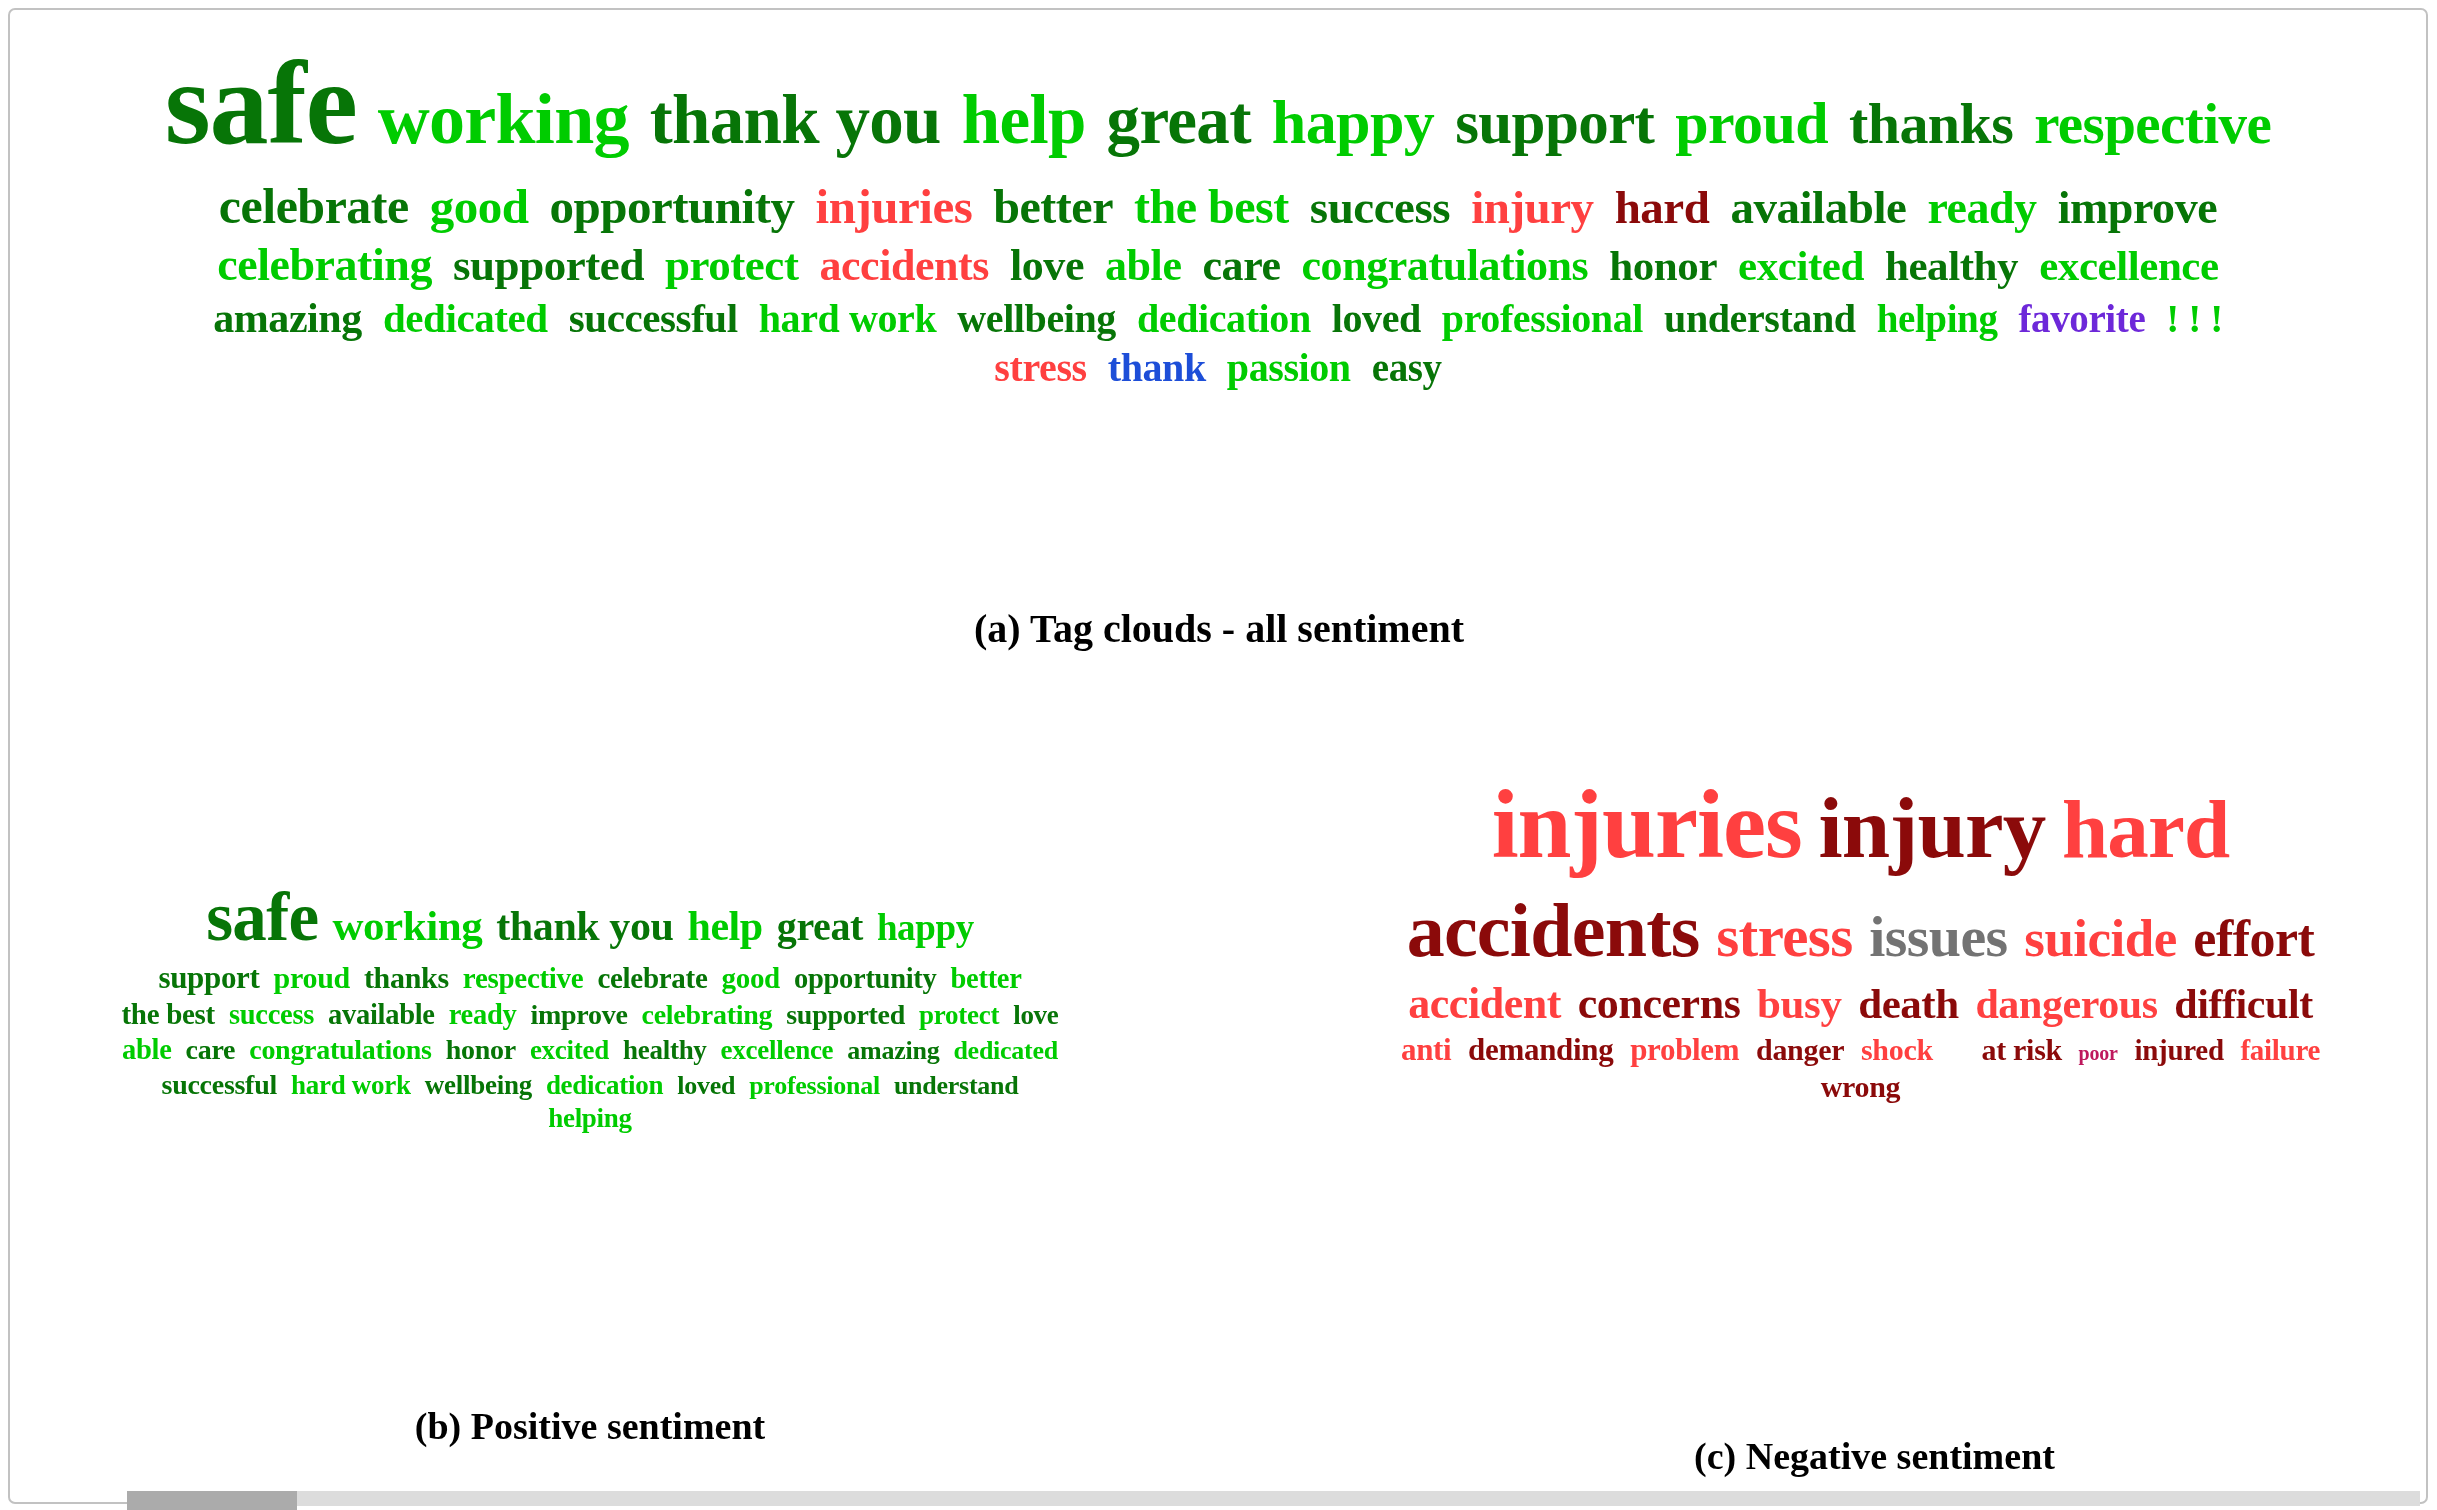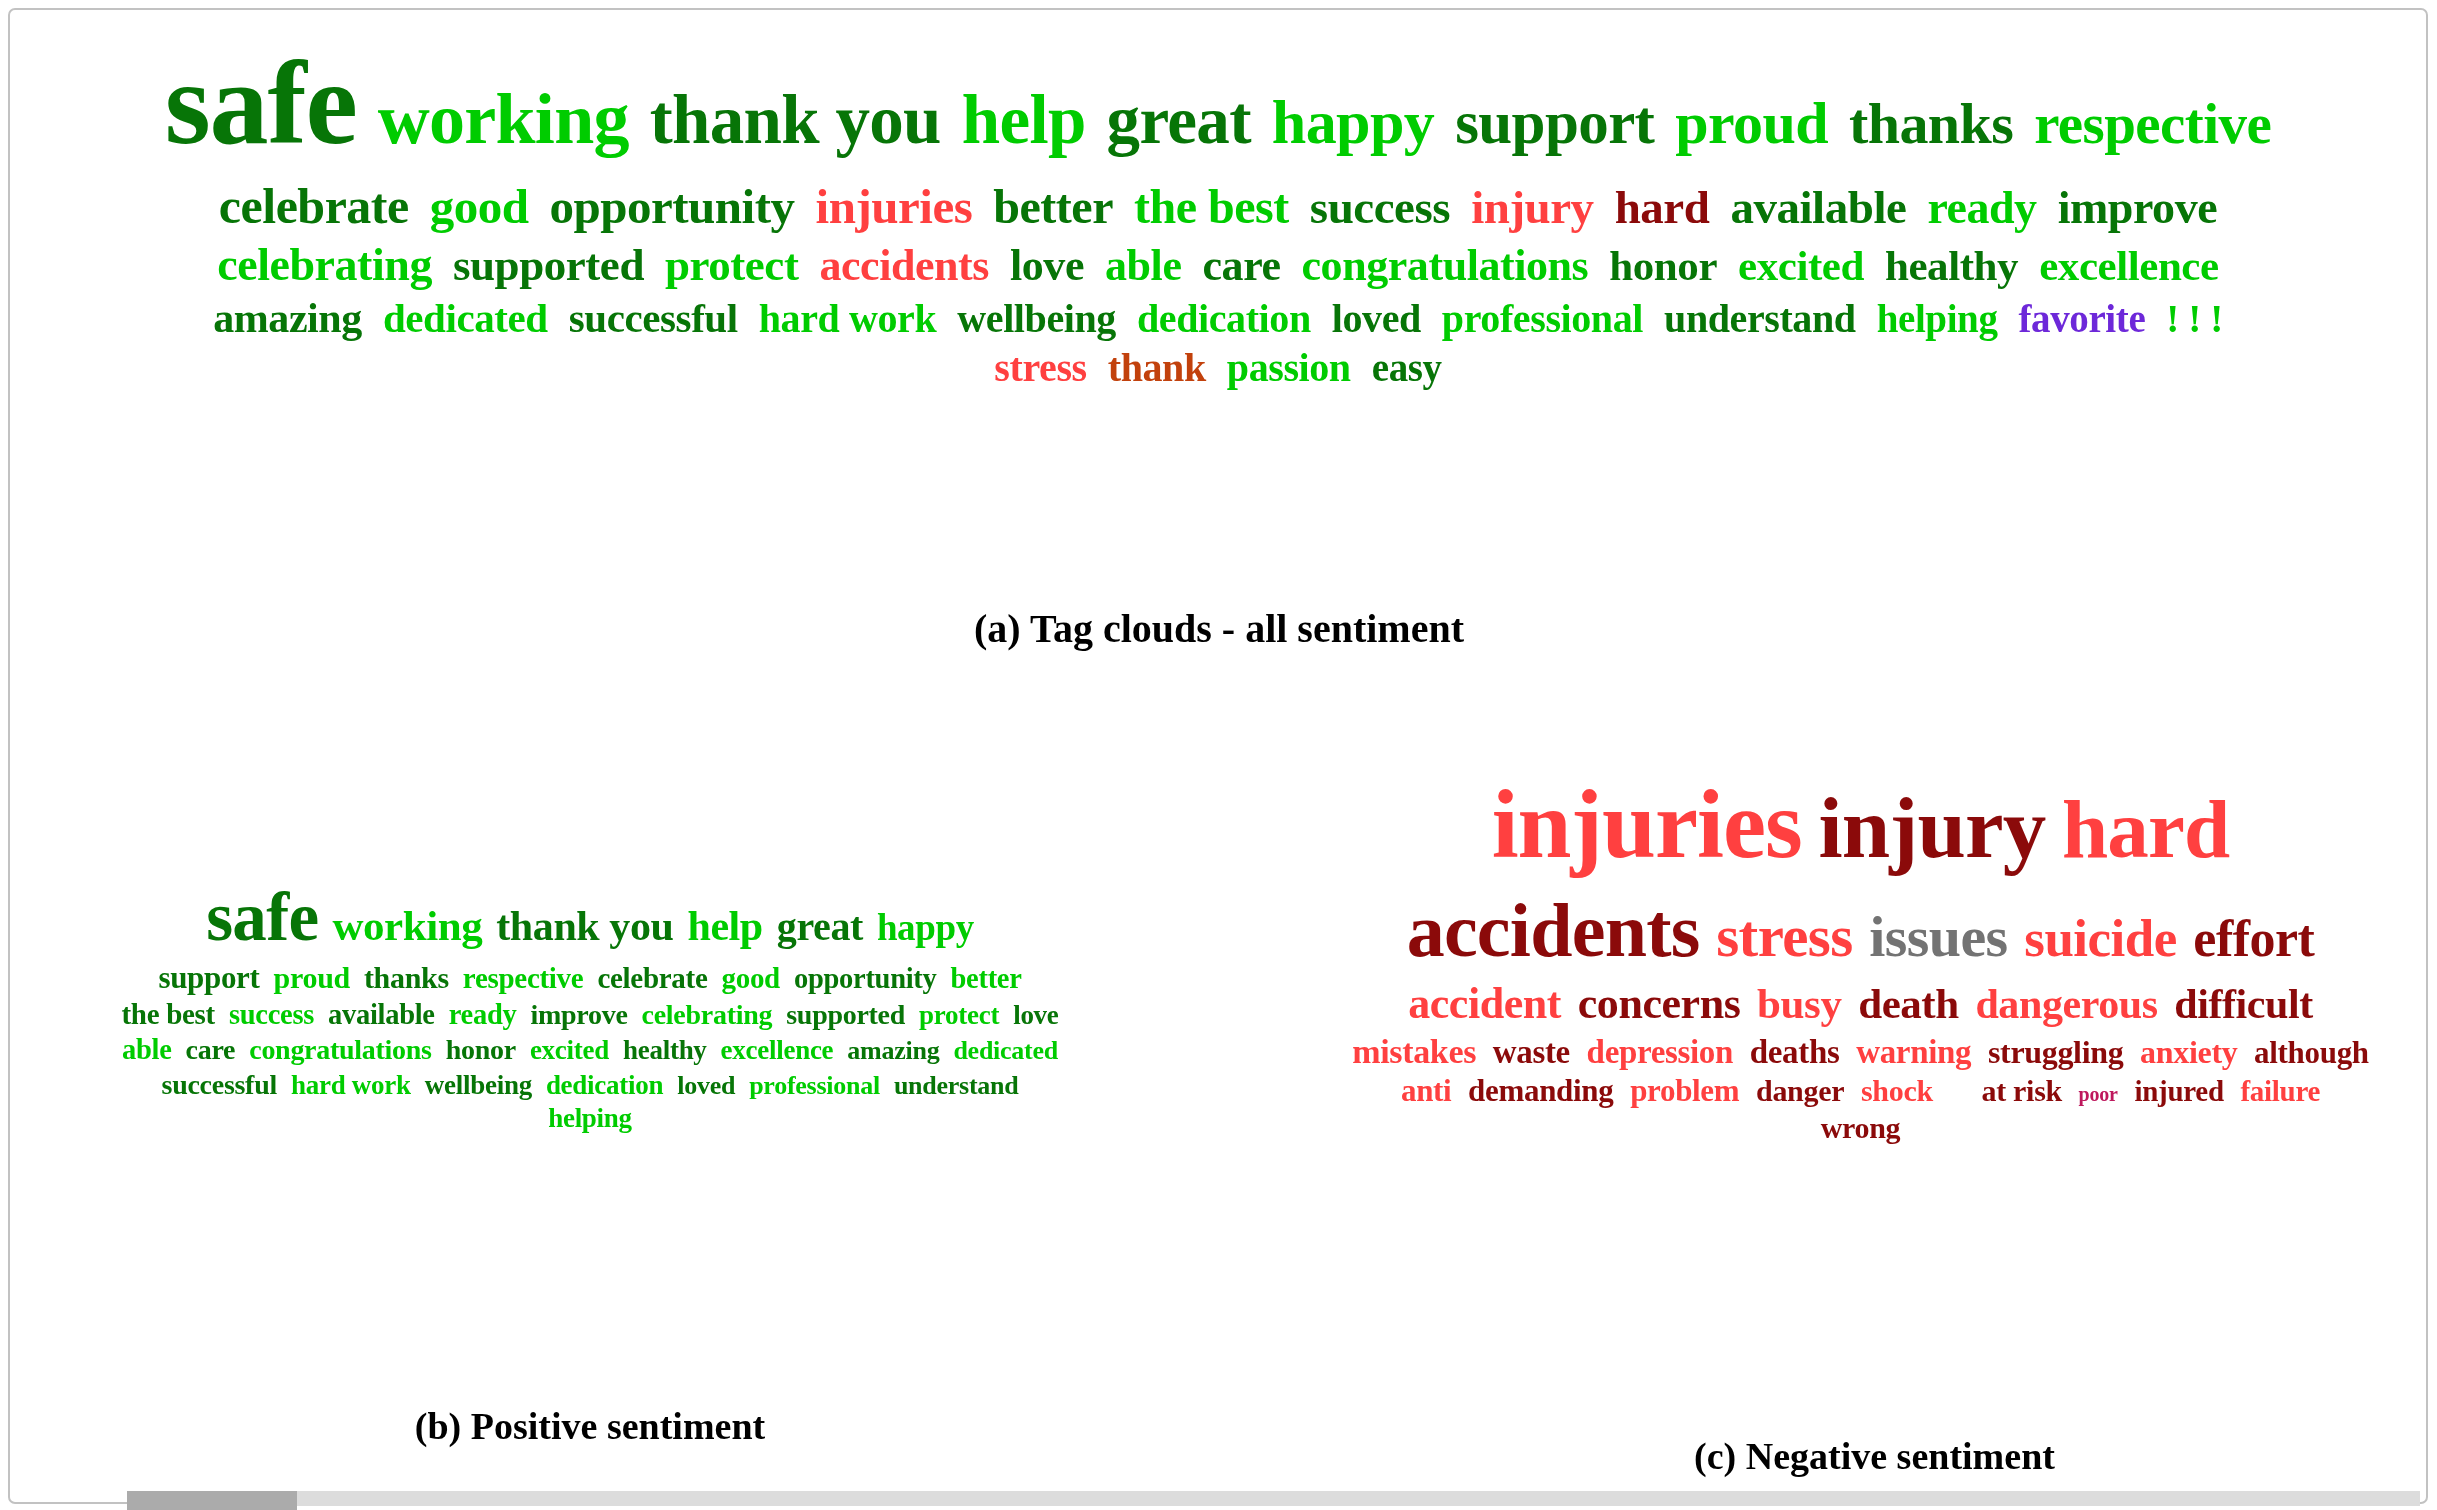--- a/index.html
+++ b/index.html
@@ -97,21 +97,21 @@
       <span class="w" style="font-size: 40px; color: rgb(0, 204, 0);">dedication</span>
       <span class="w" style="font-size: 40px; color: rgb(7, 117, 7);">loved</span>
       <span class="w" style="font-size: 40px; color: rgb(0, 204, 0);">professional</span>
       <span class="w" style="font-size: 40px; color: rgb(7, 117, 7);">understand</span>
       <span class="w" style="font-size: 39px; color: rgb(0, 204, 0);">helping</span>
       <span class="w" style="font-size: 39px; color: #6d28d9;">favorite</span>
       <span class="w" style="font-size: 39px; color: rgb(0, 204, 0);">! ! !</span>
     </div>
     <div class="cloud-line">
       <span class="w" style="font-size: 40px; color: rgb(255, 64, 64);">stress</span>
-      <span class="w" style="font-size: 40px; color: #c2410c;">thank</span>
+      <span class="w" style="font-size: 40px; color: #1d4ed8;">thank</span>
       <span class="w" style="font-size: 40px; color: rgb(0, 204, 0);">passion</span>
       <span class="w" style="font-size: 39px; color: rgb(7, 117, 7);">easy</span>
     </div>
   </div>
 
 <div class="caption caption-a">
   <span>(a) Tag clouds - all sentiment</span>
 </div>
 
 <div class="cloud cloud-positive">
@@ -184,30 +184,20 @@
     </div>
     <div class="cloud-line">
       <span class="w" style="font-size: 44px; color: rgb(255, 64, 64);">accident</span>
       <span class="w" style="font-size: 44px; color: rgb(139, 10, 10);">concerns</span>
       <span class="w" style="font-size: 43px; color: rgb(255, 64, 64);">busy</span>
       <span class="w" style="font-size: 43px; color: rgb(139, 10, 10);">death</span>
       <span class="w" style="font-size: 42px; color: rgb(255, 64, 64);">dangerous</span>
       <span class="w" style="font-size: 42px; color: rgb(139, 10, 10);">difficult</span>
     </div>
     <div class="cloud-line">
-      <span class="w" style="font-size: 34px; color: rgb(255, 64, 64);">mistakes</span>
-      <span class="w" style="font-size: 33px; color: rgb(139, 10, 10);">waste</span>
-      <span class="w" style="font-size: 33px; color: rgb(255, 64, 64);">depression</span>
-      <span class="w" style="font-size: 33px; color: rgb(139, 10, 10);">deaths</span>
-      <span class="w" style="font-size: 33px; color: rgb(255, 64, 64);">warning</span>
-      <span class="w" style="font-size: 32px; color: rgb(139, 10, 10);">struggling</span>
-      <span class="w" style="font-size: 32px; color: rgb(255, 64, 64);">anxiety</span>
-      <span class="w" style="font-size: 31px; color: rgb(139, 10, 10);">although</span>
-    </div>
-    <div class="cloud-line">
       <span class="w" style="font-size: 31px; color: rgb(255, 64, 64);">anti</span>
       <span class="w" style="font-size: 31px; color: rgb(139, 10, 10);">demanding</span>
       <span class="w" style="font-size: 31px; color: rgb(255, 64, 64);">problem</span>
       <span class="w" style="font-size: 30px; color: rgb(139, 10, 10);">danger</span>
       <span class="w" style="font-size: 30px; color: rgb(255, 64, 64);">shock</span>
       <span class="w" style="font-size: 30px; color: rgb(139, 10, 10); margin-left: 32px;">at risk</span>
       <span class="w" style="font-size: 20px; color: #be185d;">poor</span>
       <span class="w" style="font-size: 29px; color: rgb(139, 10, 10);">injured</span>
       <span class="w" style="font-size: 29px; color: rgb(255, 64, 64);">failure</span>
     </div>

